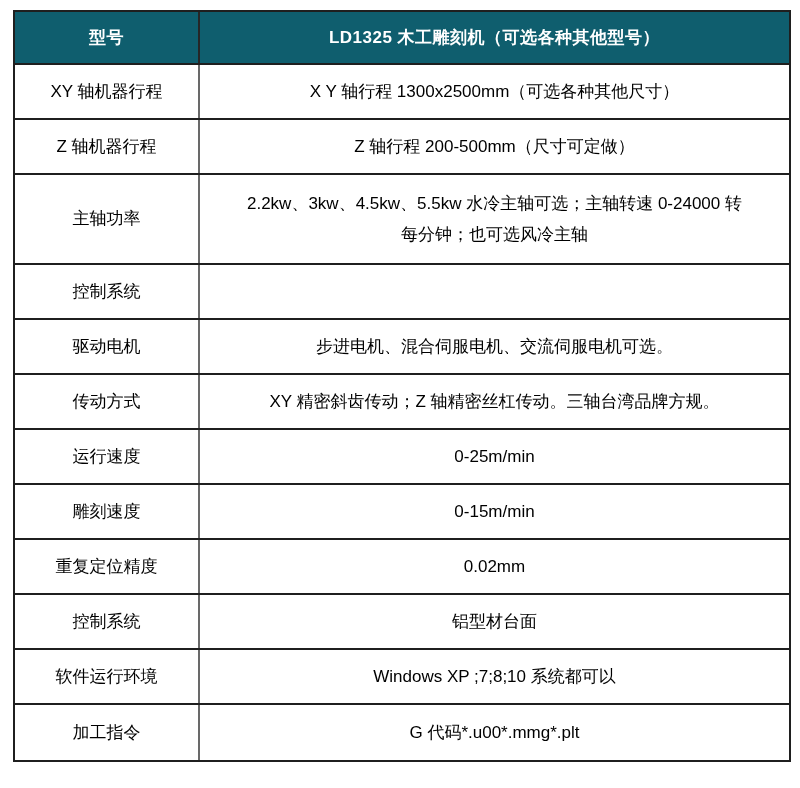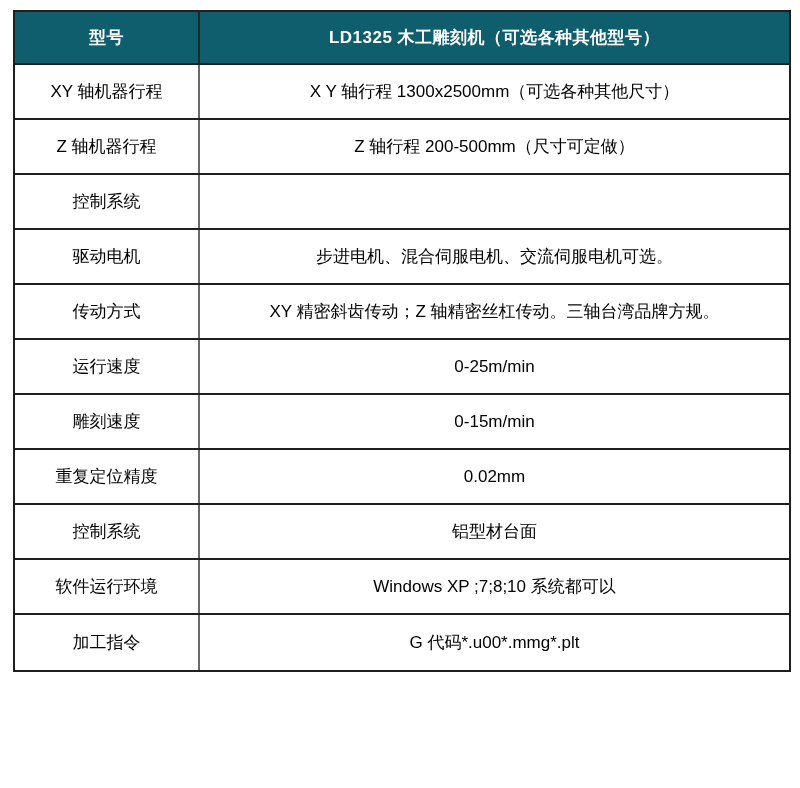--- a/index.html
+++ b/index.html
@@ -71,20 +71,24 @@
   <div class="row">
     <div class="cell label-cell">XY 轴机器行程</div>
     <div class="cell value-cell">X Y 轴行程 1300x2500mm（可选各种其他尺寸）</div>
   </div>
 
   <div class="row">
     <div class="cell label-cell">Z 轴机器行程</div>
     <div class="cell value-cell">Z 轴行程 200-500mm（尺寸可定做）</div>
   </div>
 
+  <div class="row tall">
+    <div class="cell label-cell">主轴功率</div>
+    <div class="cell value-cell">2.2kw、3kw、4.5kw、5.5kw 水冷主轴可选；主轴转速 0-24000 转每分钟；也可选风冷主轴</div>
+  </div>
 
   <div class="row">
     <div class="cell label-cell">控制系统</div>
   </div>
 
   <div class="row">
     <div class="cell label-cell">驱动电机</div>
     <div class="cell value-cell">步进电机、混合伺服电机、交流伺服电机可选。</div>
   </div>
 

